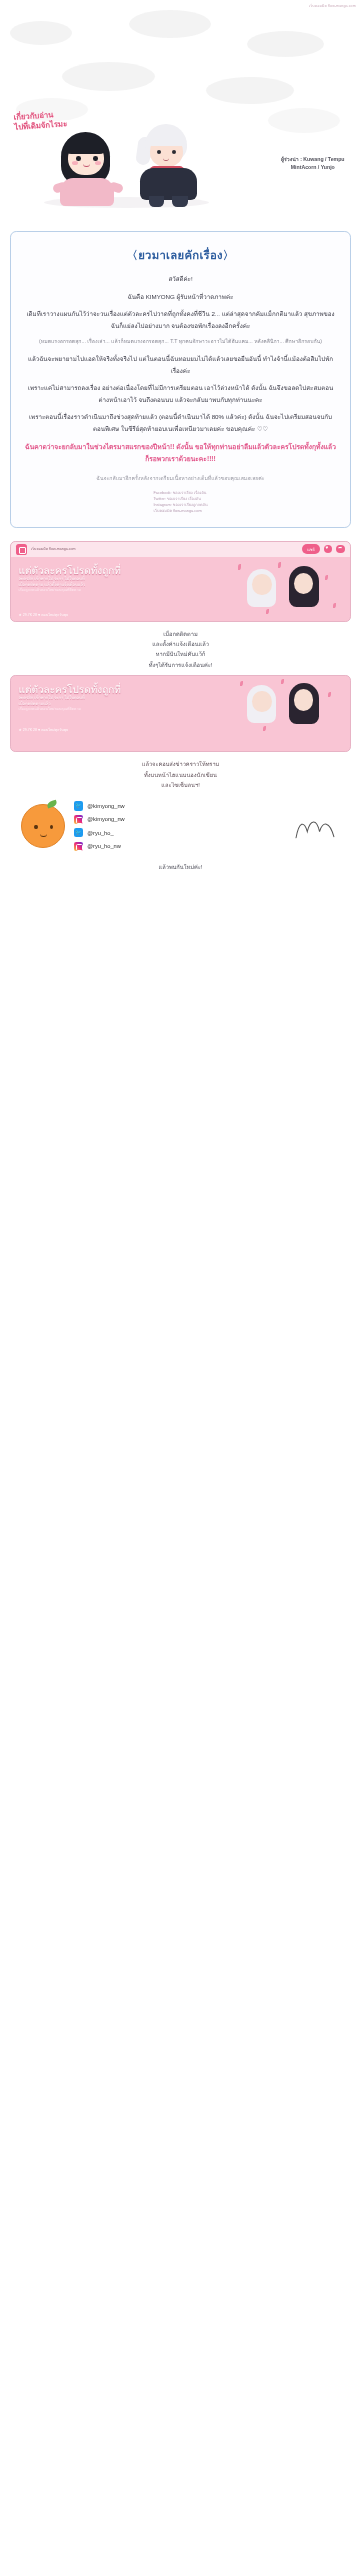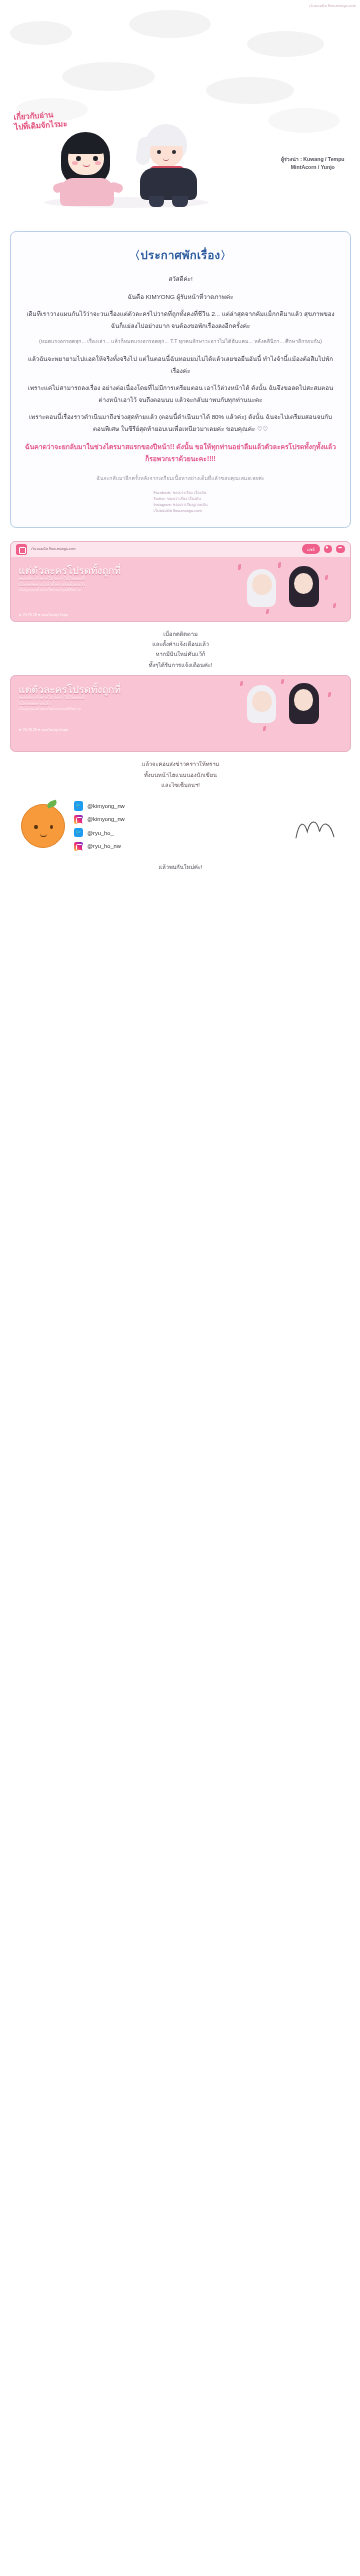--- a/index.html
+++ b/index.html
@@ -450,21 +450,21 @@
     </div>
 
     <div class="credits-block">
       <div class="line-strong">ผู้ร่วงน่า : Kuwang / Tempu</div>
       <div class="line-strong">MintAcorn / Yunjo</div>
     </div>
   </div>
 
   <div class="announce-wrap">
     <div class="announce">
-      <h1>〈ประกาศพักเรื่อง〉</h1>
+      <h1>〈ยวมาเลยคักเรื่อง〉</h1>
 
       <p>สวัสดีค่ะ!</p>
       <p>ฉันคือ KIMYONG ผู้รับหน้าที่วาดภาพค่ะ</p>
       <p>เดิมทีเราวางแผนกันไว้ว่าจะวนเรื่องแต่ตัวละครไปวาดที่ถูกทั้งคงที่ชีวิน 2... แต่ล่าสุดจากคัมแม็กกติมาแล้ว สุขภาพของฉันก็แย่ลงไปอย่างมาก จนต้องขอพักเรื่องลงอีกครั้งค่ะ</p>
       <p class="tiny">(หมดแรงอกรอดสุก... เรื่องเล่า... แล้วก็หมดแรงอกรอดสุก... T.T ทุกคนจักษาวะอาวไม่ได้ฮันแคม... หลังคลินิกา... ศึกษาอิกรอบกัน)</p>
       <p>แล้วฉันจะพยายามไปแอดให้จริงทั้งจริงไป แต่ในตอนนี้ฉันทอมยมไม่ได้แล้วเลยขอยืนอันนี้ ทำไงจ้านี้แม้องต้อสิมไปพักเรื่องค่ะ</p>
       <p>เพราะแค่ไม่สามารถลงเรื่อง อย่างต่อเนื่องโดยที่ไม่มีการเตรียมตอน เอาไว้ล่วงหน้าได้ ดังนั้น ฉันจึงขอลดไปสะสมตอนต่างหน้าเอาไว้ จนถึงตอนนบ แล้วจะกลับมาพบกับทุกท่านนะคะ</p>
       <p>เพราะตอนนี้เรื่องราวดำเนินมาถึงช่วงสุดท้ายแล้ว (ตอนนี้ดำเนินมาได้ 80% แล้วค่ะ) ดังนั้น ฉันจะไปเตรียมสอนจบกับตอนพิเศษ ในซีรีย์สุดท้ายอบเนเพื่อเหนียวมาเลยค่ะ ขอบคุณค่ะ ♡♡</p>
 
       <p class="pink">ฉันคาดว่าจะยกลับมาในช่วงไตรมาสแรกของปีหน้า!! ดังนั้น ขอให้ทุกท่านอย่าลืมแล้วตัวละครโปรดทั้งกุทั้งแล้วก็รอพวกเราด้วยนะคะ!!!!</p>

